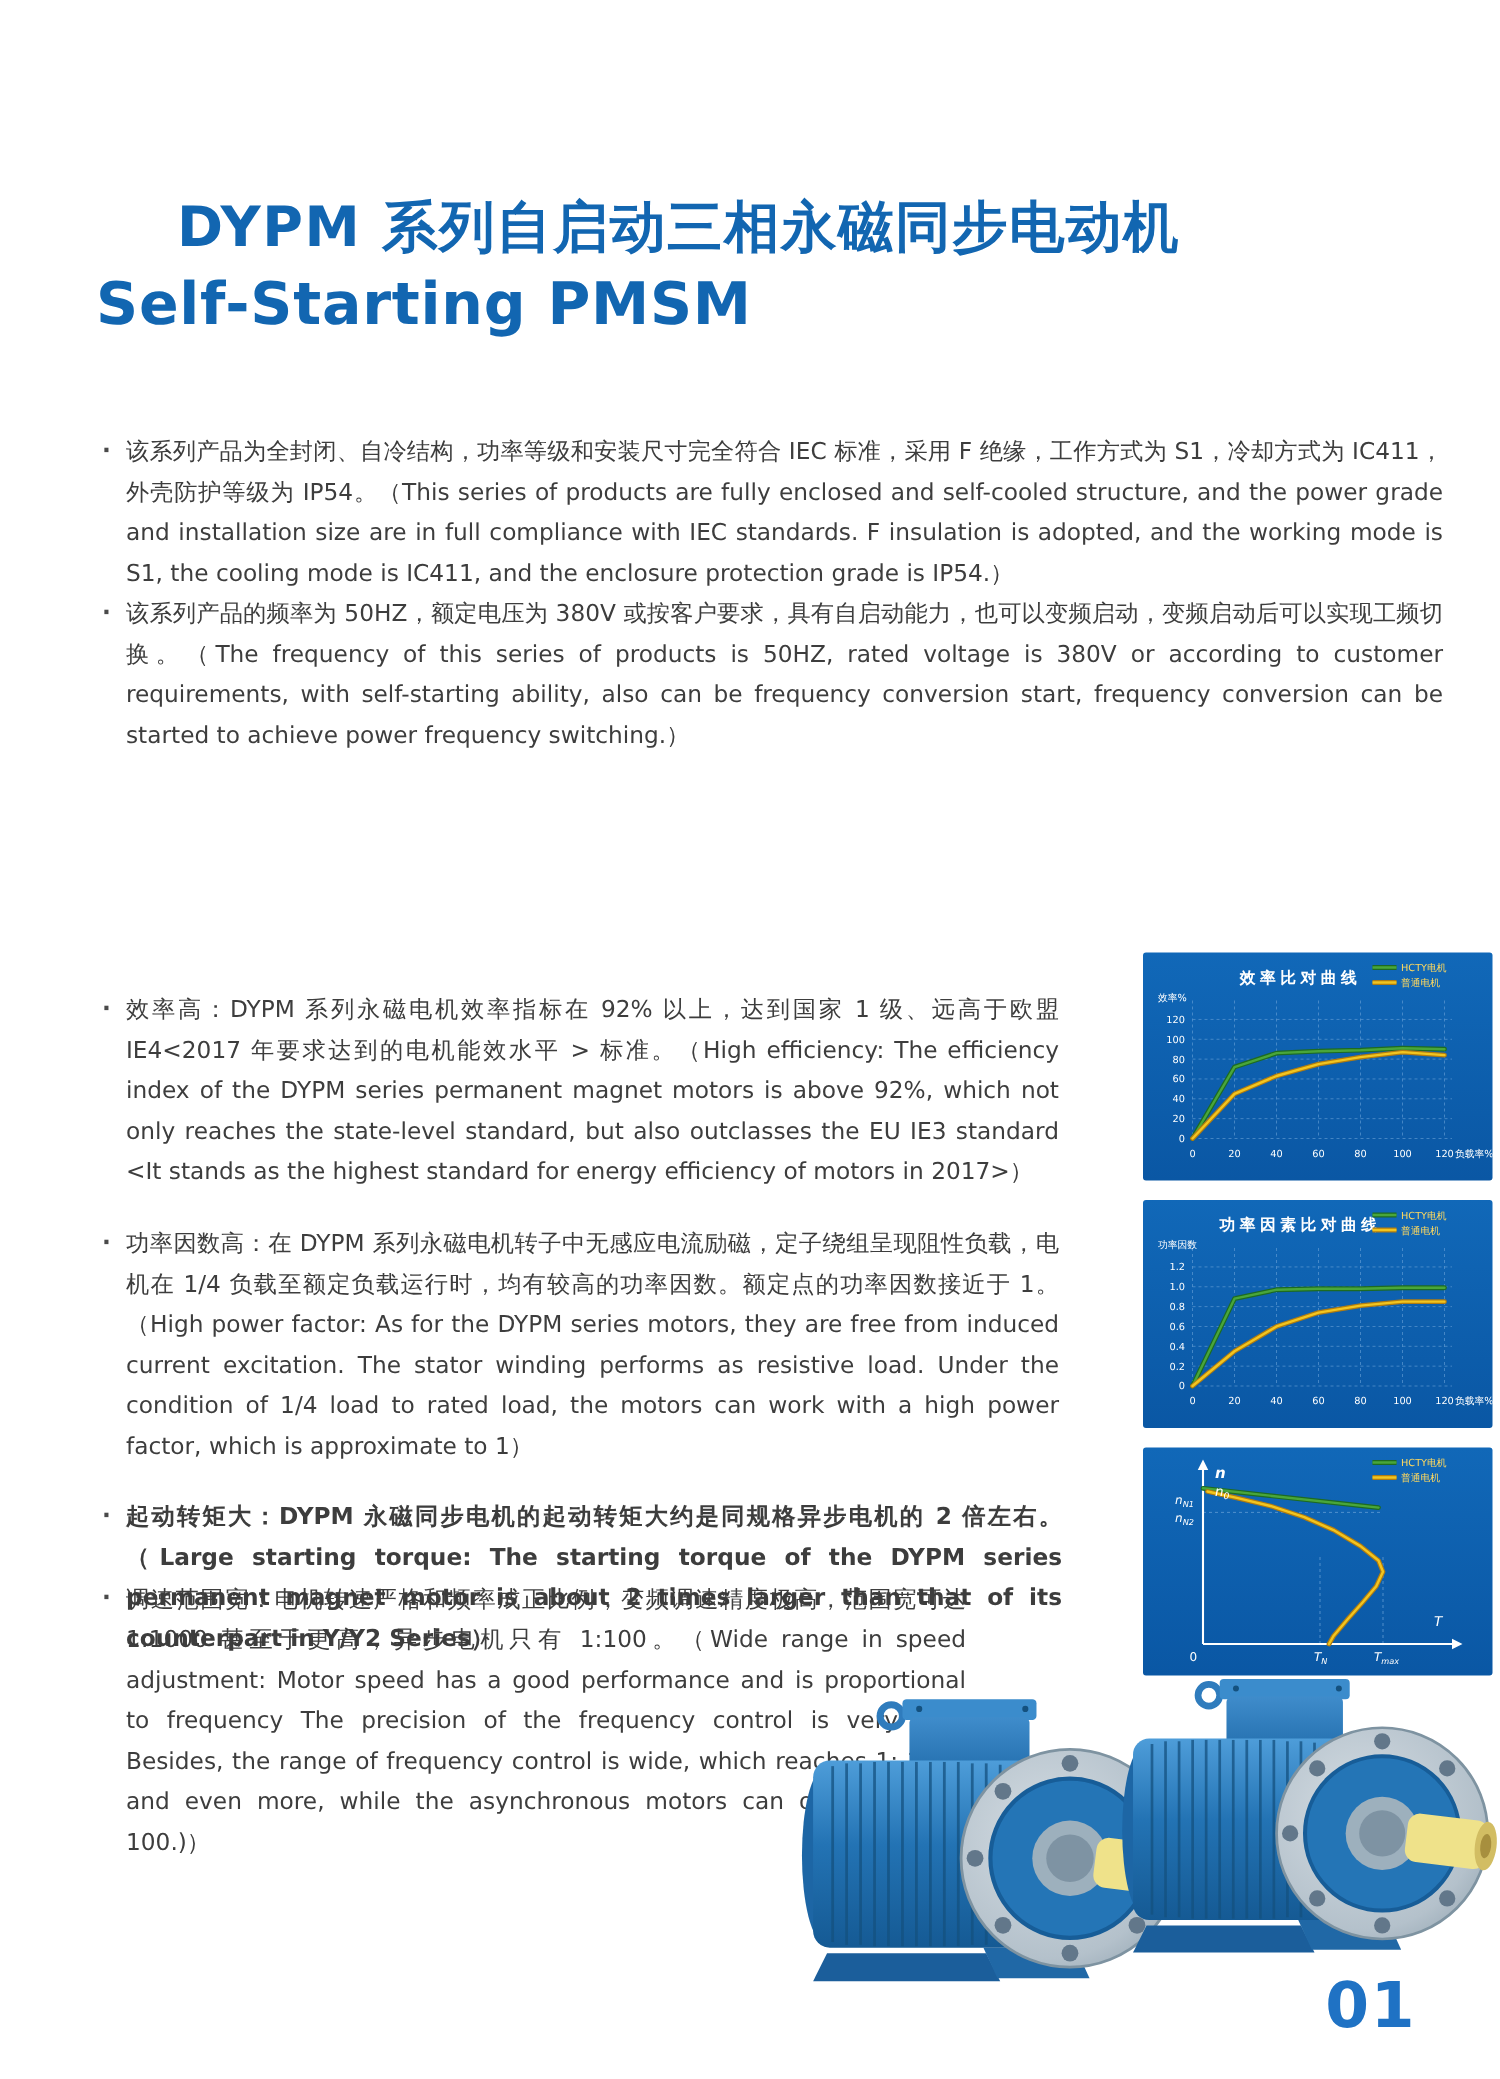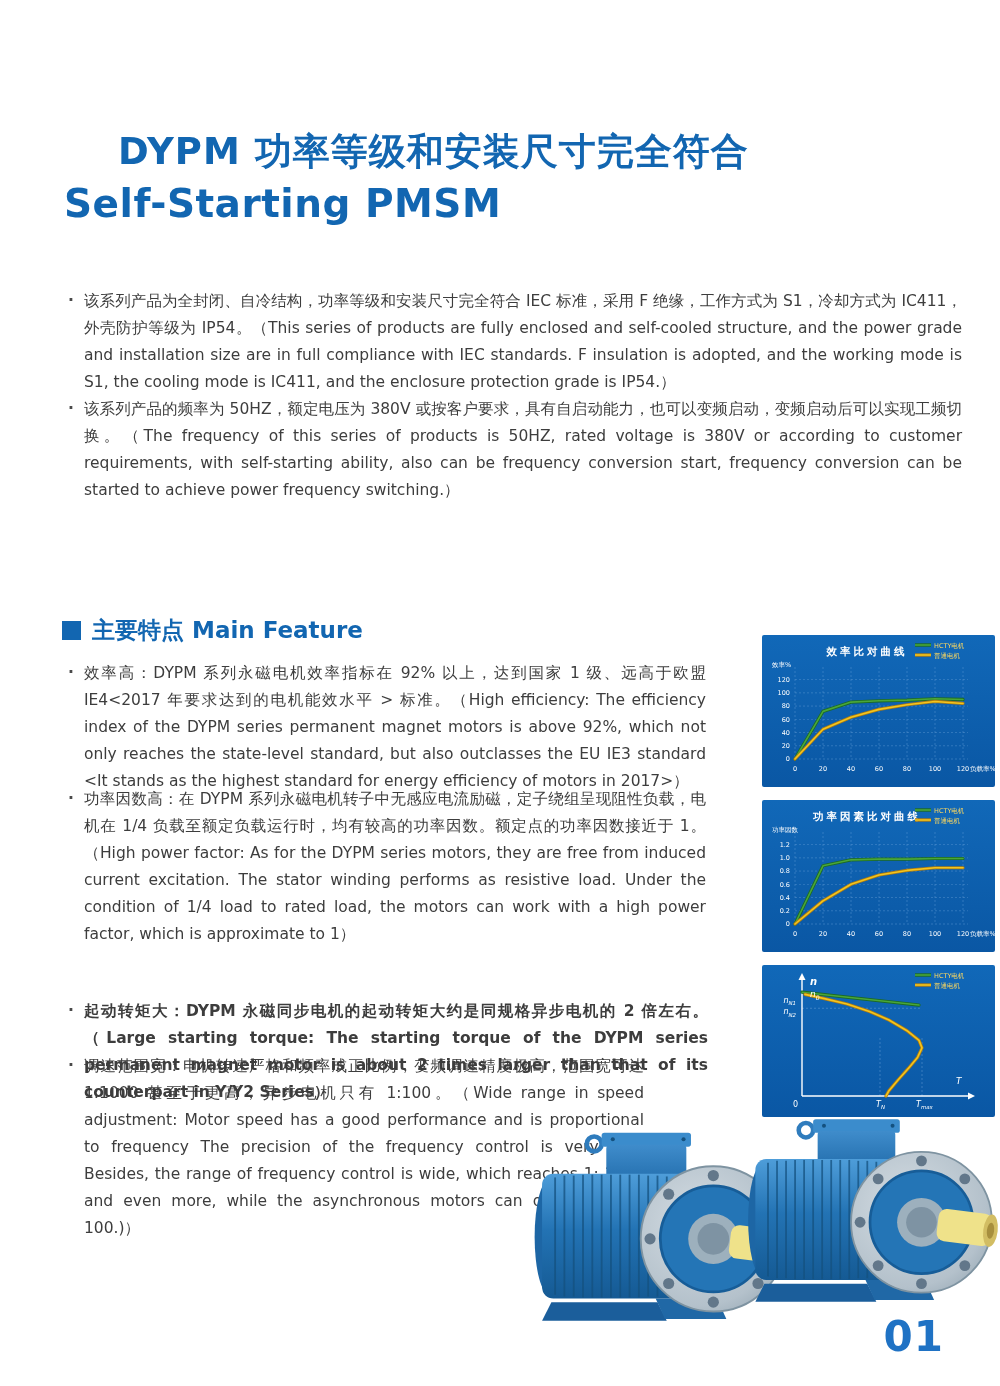--- a/index.html
+++ b/index.html
@@ -15,47 +15,43 @@
     padding-left:20px;text-align:justify;}
   .bullet::before{content:"·";position:absolute;left:4px;top:-1px;font-weight:bold;color:#4a4a4a;}
   .b1{left:64px;top:246px;width:878px;}
   .b2{left:64px;top:288px;width:878px;}
   .b3{left:64px;top:396px;width:878px;}
   .b4{left:64px;top:506px;width:878px;}
   .feature-heading{position:absolute;left:62px;top:615px;display:flex;align-items:center;gap:11px;
     color:#1266b1;font-size:23px;font-weight:bold;}
   .feature-heading .sq{width:19px;height:19px;background:#1266b1;flex:0 0 auto;}
   .f1{left:64px;top:660px;width:622px;}
-  .f2{left:64px;top:786px;width:622px;}
+  .f2{left:64px;top:816px;width:622px;}
   .f3{left:64px;top:998px;width:624px;font-weight:bold;}
   .f4{left:64px;top:1053px;width:560px;}
   .f5{left:64px;top:1220px;width:452px;}
   .chart-panel{position:absolute;left:762px;width:233px;height:152px;
     background:linear-gradient(180deg,#1168b8,#0a57a4);border-radius:2px;}
   .cp1{top:635px;} .cp2{top:800px;} .cp3{top:965px;}
   .chart-panel svg{display:block;width:233px;height:152px;}
   .motors{position:absolute;left:516px;top:1116px;width:484px;height:auto;}
   .page-num{position:absolute;right:56px;top:1312px;margin:0;font-size:42px;font-weight:bold;
     color:#1f72c4;letter-spacing:1px;}
 </style>
 </head>
 <body>
 
 <div class="page">
 
-  <h1 class="title-zh">DYPM 功率等级和安装尺寸完全符合</h1>
+  <h1 class="title-zh">DYPM 系列自启动三相永磁同步电动机</h1>
   <h1 class="title-en">Self-Starting PMSM</h1>
 
   <p class="bullet b2">该系列产品为全封闭、自冷结构，功率等级和安装尺寸完全符合 IEC 标准，采用 F 绝缘，工作方式为 S1，冷却方式为 IC411，外壳防护等级为 IP54。（This series of products are fully enclosed and self-cooled structure, and the power grade and installation size are in full compliance with IEC standards. F insulation is adopted, and the working mode is S1, the cooling mode is IC411, and the enclosure protection grade is IP54.）</p>
   <p class="bullet b3">该系列产品的频率为 50HZ，额定电压为 380V 或按客户要求，具有自启动能力，也可以变频启动，变频启动后可以实现工频切换。（The frequency of this series of products is 50HZ, rated voltage is 380V or according to customer requirements, with self-starting ability, also can be frequency conversion start, frequency conversion can be started to achieve power frequency switching.）</p>
 
-  <div class="feature-heading">
-    <span class="sq"></span>
-    <span>主要特点 Main Feature</span>
-  </div>
 
   <p class="bullet f1">效率高：DYPM 系列永磁电机效率指标在 92% 以上，达到国家 1 级、远高于欧盟 IE4&lt;2017 年要求达到的电机能效水平 &gt; 标准。（High efficiency: The efficiency index of the DYPM series permanent magnet motors is above 92%, which not only reaches the state-level standard, but also outclasses the EU IE3 standard &lt;It stands as the highest standard for energy efficiency of motors in 2017&gt;）</p>
   <p class="bullet f2">功率因数高：在 DYPM 系列永磁电机转子中无感应电流励磁，定子绕组呈现阻性负载，电机在 1/4 负载至额定负载运行时，均有较高的功率因数。额定点的功率因数接近于 1。（High power factor: As for the DYPM series motors, they are free from induced current excitation. The stator winding performs as resistive load. Under the condition of 1/4 load to rated load, the motors can work with a high power factor, which is approximate to 1）</p>
   <p class="bullet f3">起动转矩大：DYPM 永磁同步电机的起动转矩大约是同规格异步电机的 2 倍左右。（Large starting torque: The starting torque of the DYPM series permanent magnet motor is about 2 times larger than that of its counterpart in Y/Y2 Series）</p>
   <p class="bullet f4">调速范围宽：电机转速严格和频率成正比例，变频调速精度极高，范围宽可达 1:1000 甚至于更高，异步电机只有 1:100。（Wide range in speed adjustment: Motor speed has a good performance and is proportional to frequency The precision of the frequency control is very high Besides, the range of frequency control is wide, which reaches 1: 1000 and even more, while the asynchronous motors can only reach 1: 100.)）</p>
 
   <div class="chart-panel cp1">
       <svg viewBox="0 0 233 152">
         <line x1="33" y1="32" x2="33" y2="124" stroke="#6ba3d8" stroke-width="0.5" stroke-dasharray="2 2" opacity="0.8"></line>
         <line x1="61" y1="32" x2="61" y2="124" stroke="#6ba3d8" stroke-width="0.5" stroke-dasharray="2 2" opacity="0.8"></line>

